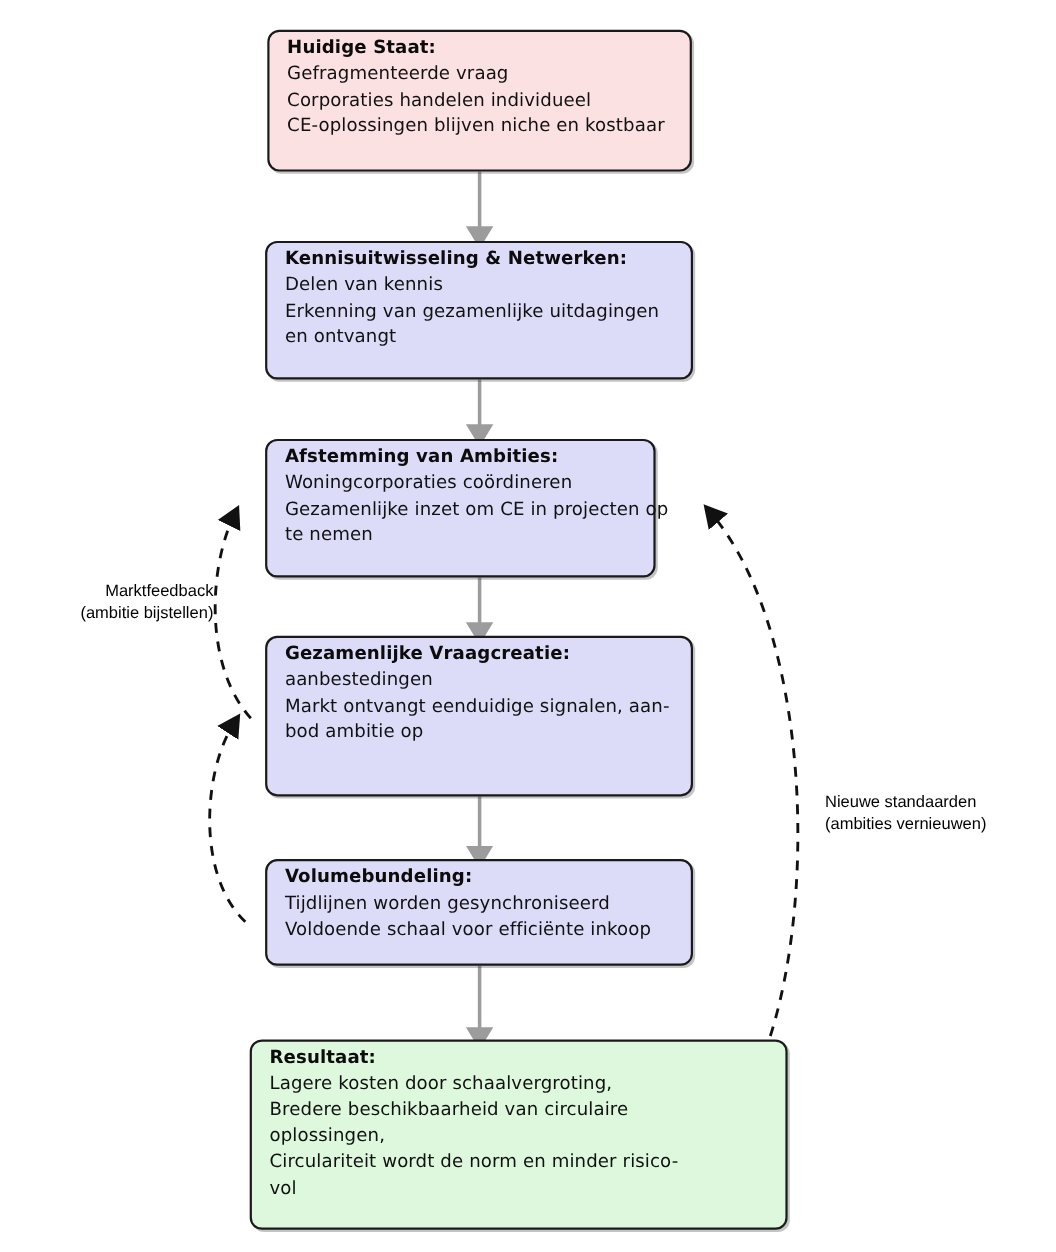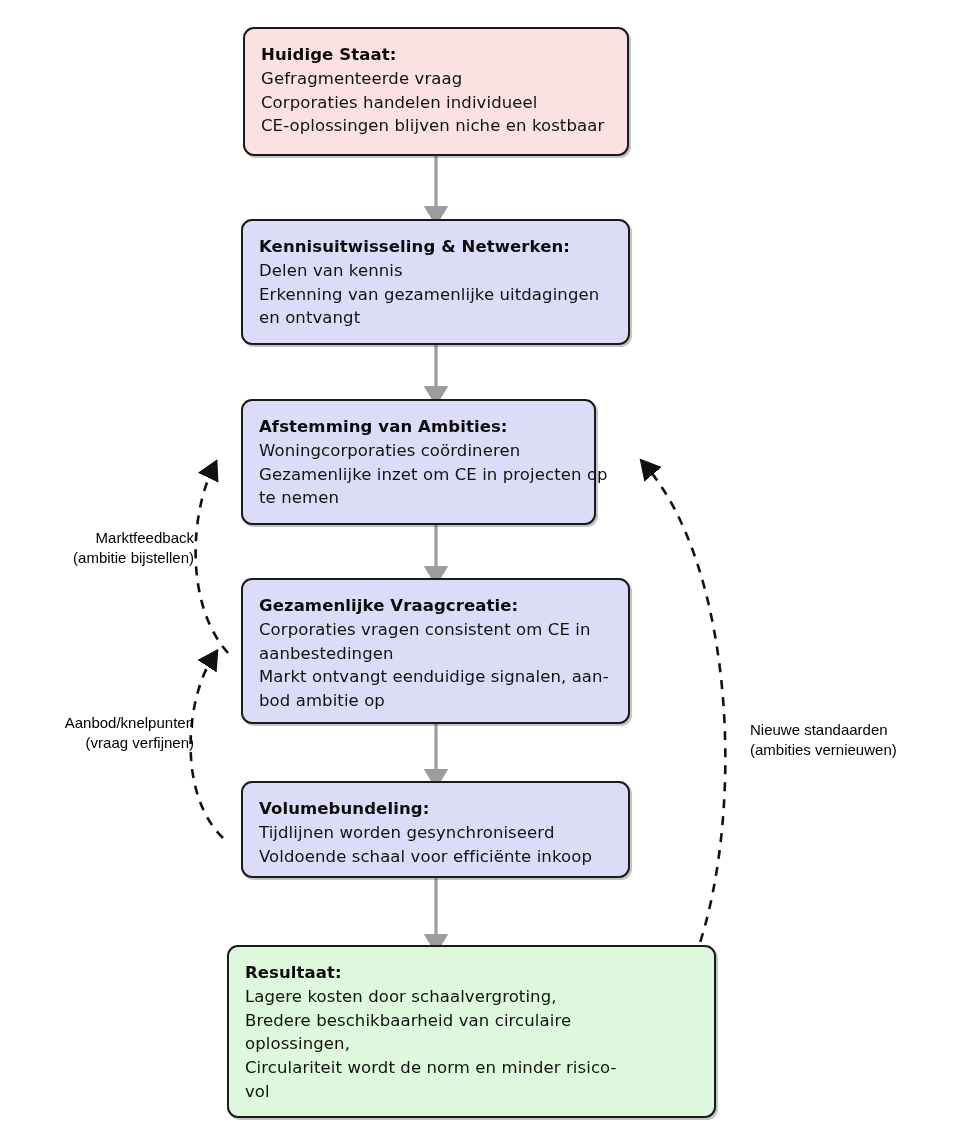--- a/index.html
+++ b/index.html
@@ -8,21 +8,21 @@
     font-family:"DejaVu Sans", sans-serif;
   }
   #canvas{position:absolute;inset:0;width:960px;height:1138px;}
   svg.layer{position:absolute;left:0;top:0;width:960px;height:1138px;pointer-events:none;}
 
   .node{
     position:absolute;
     box-sizing:border-box;
     border:2.2px solid #1a1a1a;
     border-radius:11px;
-    padding:14px 16px 12px 16px;
+    padding:2px 16px 12px 16px;
     box-shadow:2px 2px 0 rgba(60,60,60,.30);
   }
   .node .title{
     font-weight:bold;
     font-size:16.5px;
     line-height:1.44;
     color:#0c0c0c;
     letter-spacing:.1px;
     white-space:nowrap;
   }
@@ -91,21 +91,20 @@
 
   <div class="node" style="left:241px;top:399px;width:355px;height:126px;background:#dcdcf8;">
     <div class="title">Afstemming van Ambities:</div>
     <div class="line">Woningcorporaties coördineren</div>
     <div class="line">Gezamenlijke inzet om CE in projecten op</div>
     <div class="line">te nemen</div>
   </div>
 
   <div class="node" style="left:241px;top:578px;width:389px;height:146px;background:#dcdcf8;">
     <div class="title">Gezamenlijke Vraagcreatie:</div>
-    <div class="line">Corporaties vragen consistent om CE in</div>
     <div class="line">aanbestedingen</div>
     <div class="line">Markt ontvangt eenduidige signalen, aan-</div>
     <div class="line">bod ambitie op</div>
   </div>
 
   <div class="node" style="left:241px;top:781px;width:389px;height:97px;background:#dcdcf8;">
     <div class="title">Volumebundeling:</div>
     <div class="line">Tijdlijnen worden gesynchroniseerd</div>
     <div class="line">Voldoende schaal voor efficiënte inkoop</div>
   </div>
@@ -117,23 +116,19 @@
     <div class="line">oplossingen,</div>
     <div class="line">Circulariteit wordt de norm en minder risico-</div>
     <div class="line">vol</div>
   </div>
 
   <div class="edge-label right-al" style="left:34px;top:528px;width:160px;">
     <div>Marktfeedback</div>
     <div>(ambitie bijstellen)</div>
   </div>
 
-  <div class="edge-label right-al" style="left:22px;top:713px;width:172px;">
-    <div>Aanbod/knelpunten</div>
-    <div>(vraag verfijnen)</div>
-  </div>
 
   <div class="edge-label left-al" style="left:750px;top:720px;width:190px;">
     <div>Nieuwe standaarden</div>
     <div>(ambities vernieuwen)</div>
   </div>
 
 </div>
 
 </body></html>

